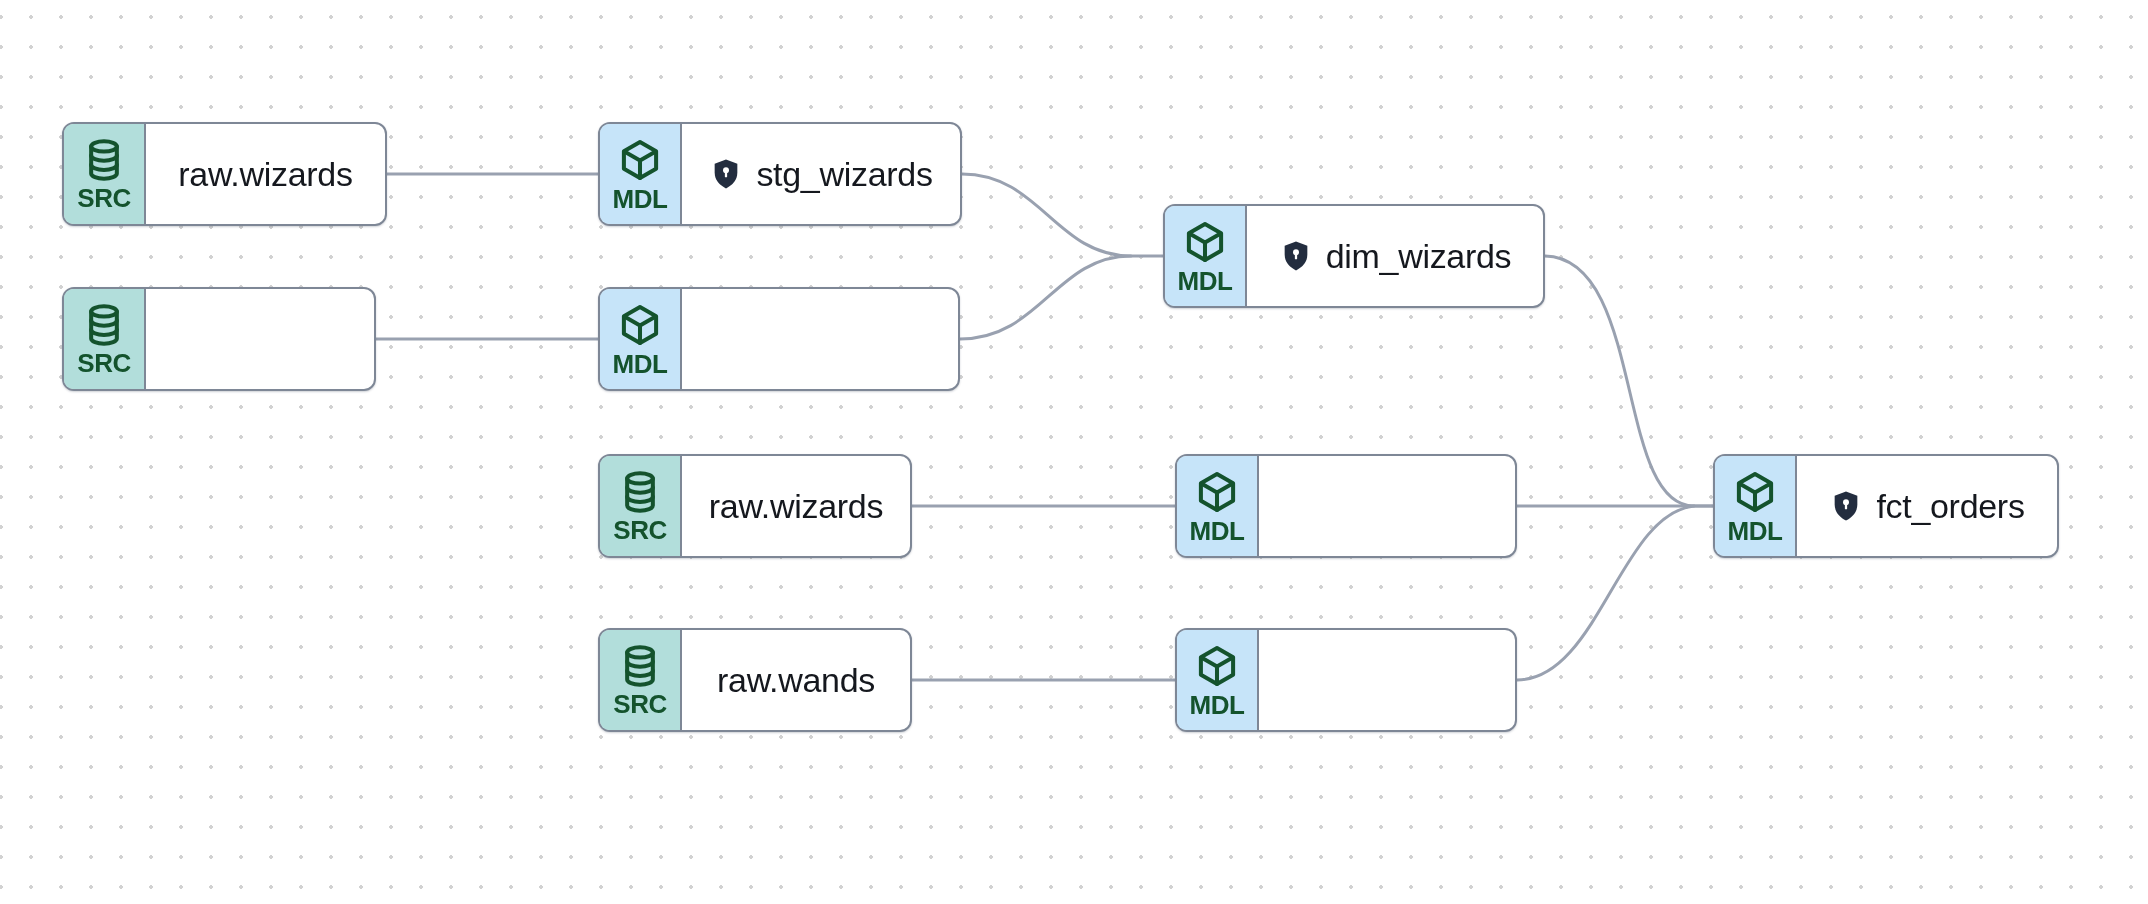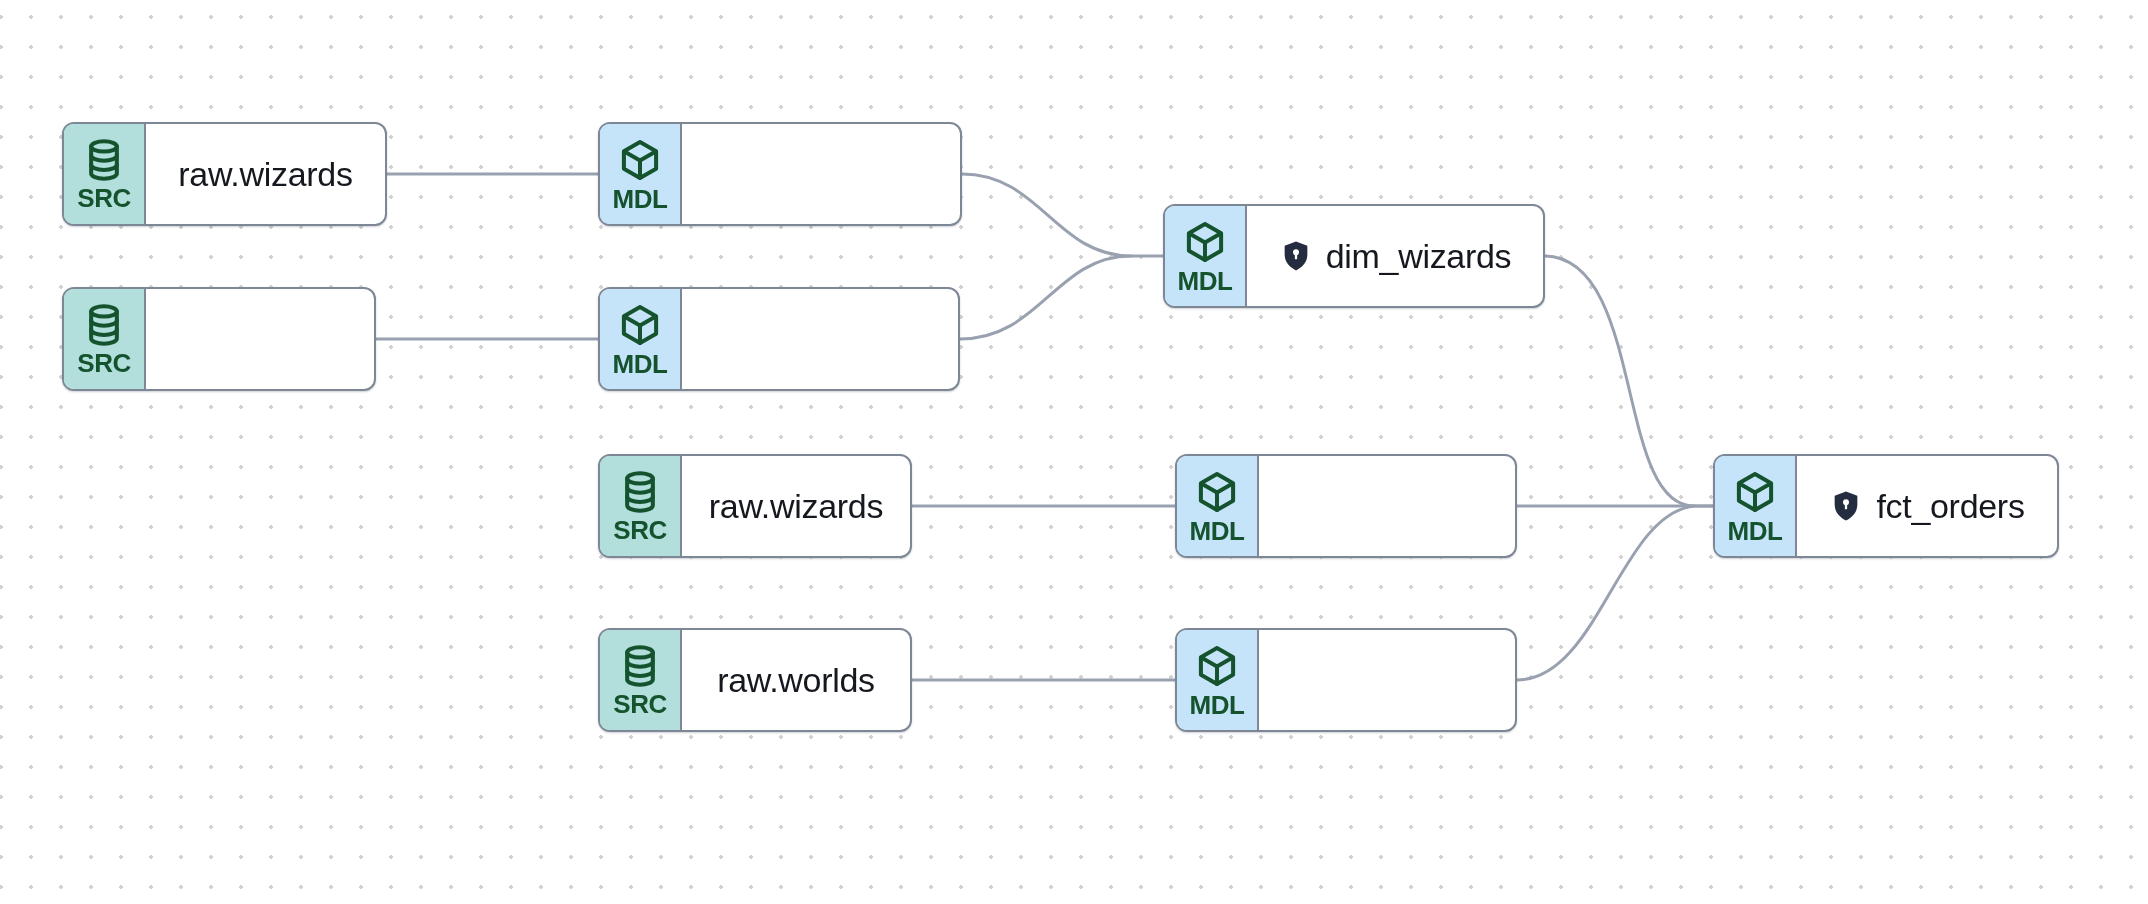--- a/index.html
+++ b/index.html
@@ -87,118 +87,126 @@
 
 <div class="node" style="left:598px;top:122px;width:364px;">
   <div class="badge mdl">
     <span class="badge-icon">
         <svg width="46" height="46" viewBox="0 0 24 24">
           <use href="#icon-cube"></use>
         </svg>
       </span>
     <span class="badge-label">MDL</span>
   </div>
-</div>
-
-<div class="node" style="left:62px;top:287px;width:314px;">
-  <div class="badge src">
-    <span class="badge-icon">
-        <svg width="44" height="44" viewBox="0 0 24 24">
-          <use href="#icon-database"></use>
-        </svg>
-      </span>
-    <span class="badge-label">SRC</span>
-  </div>
-</div>
-
-<div class="node" style="left:598px;top:287px;width:362px;">
-  <div class="badge mdl">
-    <span class="badge-icon">
-        <svg width="46" height="46" viewBox="0 0 24 24">
-          <use href="#icon-cube"></use>
-        </svg>
-      </span>
-    <span class="badge-label">MDL</span>
-  </div>
-</div>
-
-<div class="node" style="left:1163px;top:204px;width:382px;">
-  <div class="badge mdl">
-    <span class="badge-icon">
-        <svg width="46" height="46" viewBox="0 0 24 24">
-          <use href="#icon-cube"></use>
-        </svg>
-      </span>
-    <span class="badge-label">MDL</span>
-  </div>
   <div class="node-body">
     <span class="shield">
         <svg width="34" height="34" viewBox="0 0 24 24">
           <use href="#icon-shield"></use>
         </svg>
       </span>
-    <span class="node-title">dim_wizards</span>
-  </div>
-</div>
-
-<div class="node" style="left:598px;top:454px;width:314px;">
-  <div class="badge src">
-    <span class="badge-icon">
-        <svg width="44" height="44" viewBox="0 0 24 24">
-          <use href="#icon-database"></use>
-        </svg>
-      </span>
-    <span class="badge-label">SRC</span>
-  </div>
-  <div class="node-body">
-    <span class="node-title">raw.wizards</span>
-  </div>
-</div>
-
-<div class="node" style="left:1175px;top:454px;width:342px;">
-  <div class="badge mdl">
-    <span class="badge-icon">
-        <svg width="46" height="46" viewBox="0 0 24 24">
-          <use href="#icon-cube"></use>
-        </svg>
-      </span>
-    <span class="badge-label">MDL</span>
-  </div>
-</div>
-
-<div class="node" style="left:1713px;top:454px;width:346px;">
+    <span class="node-title">stg_wizards</span>
+  </div>
+</div>
+
+<div class="node" style="left:62px;top:287px;width:314px;">
+  <div class="badge src">
+    <span class="badge-icon">
+        <svg width="44" height="44" viewBox="0 0 24 24">
+          <use href="#icon-database"></use>
+        </svg>
+      </span>
+    <span class="badge-label">SRC</span>
+  </div>
+</div>
+
+<div class="node" style="left:598px;top:287px;width:362px;">
+  <div class="badge mdl">
+    <span class="badge-icon">
+        <svg width="46" height="46" viewBox="0 0 24 24">
+          <use href="#icon-cube"></use>
+        </svg>
+      </span>
+    <span class="badge-label">MDL</span>
+  </div>
+</div>
+
+<div class="node" style="left:1163px;top:204px;width:382px;">
   <div class="badge mdl">
     <span class="badge-icon">
         <svg width="46" height="46" viewBox="0 0 24 24">
           <use href="#icon-cube"></use>
         </svg>
       </span>
     <span class="badge-label">MDL</span>
   </div>
   <div class="node-body">
     <span class="shield">
         <svg width="34" height="34" viewBox="0 0 24 24">
           <use href="#icon-shield"></use>
         </svg>
       </span>
+    <span class="node-title">dim_wizards</span>
+  </div>
+</div>
+
+<div class="node" style="left:598px;top:454px;width:314px;">
+  <div class="badge src">
+    <span class="badge-icon">
+        <svg width="44" height="44" viewBox="0 0 24 24">
+          <use href="#icon-database"></use>
+        </svg>
+      </span>
+    <span class="badge-label">SRC</span>
+  </div>
+  <div class="node-body">
+    <span class="node-title">raw.wizards</span>
+  </div>
+</div>
+
+<div class="node" style="left:1175px;top:454px;width:342px;">
+  <div class="badge mdl">
+    <span class="badge-icon">
+        <svg width="46" height="46" viewBox="0 0 24 24">
+          <use href="#icon-cube"></use>
+        </svg>
+      </span>
+    <span class="badge-label">MDL</span>
+  </div>
+</div>
+
+<div class="node" style="left:1713px;top:454px;width:346px;">
+  <div class="badge mdl">
+    <span class="badge-icon">
+        <svg width="46" height="46" viewBox="0 0 24 24">
+          <use href="#icon-cube"></use>
+        </svg>
+      </span>
+    <span class="badge-label">MDL</span>
+  </div>
+  <div class="node-body">
+    <span class="shield">
+        <svg width="34" height="34" viewBox="0 0 24 24">
+          <use href="#icon-shield"></use>
+        </svg>
+      </span>
     <span class="node-title">fct_orders</span>
   </div>
 </div>
 
 <div class="node" style="left:598px;top:628px;width:314px;">
   <div class="badge src">
     <span class="badge-icon">
         <svg width="44" height="44" viewBox="0 0 24 24">
           <use href="#icon-database"></use>
         </svg>
       </span>
     <span class="badge-label">SRC</span>
   </div>
   <div class="node-body">
-    <span class="node-title">raw.worlds</span>
+    <span class="node-title">raw.wands</span>
   </div>
 </div>
 
 <div class="node" style="left:1175px;top:628px;width:342px;">
   <div class="badge mdl">
     <span class="badge-icon">
         <svg width="46" height="46" viewBox="0 0 24 24">
           <use href="#icon-cube"></use>
         </svg>
       </span>

